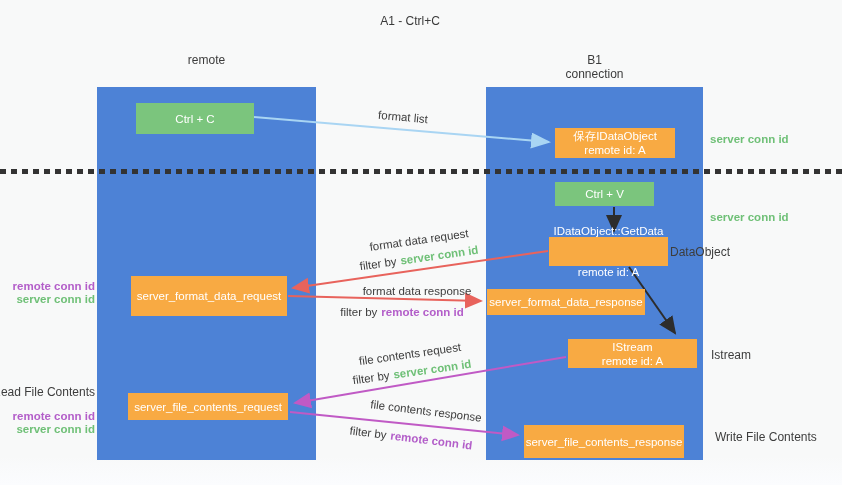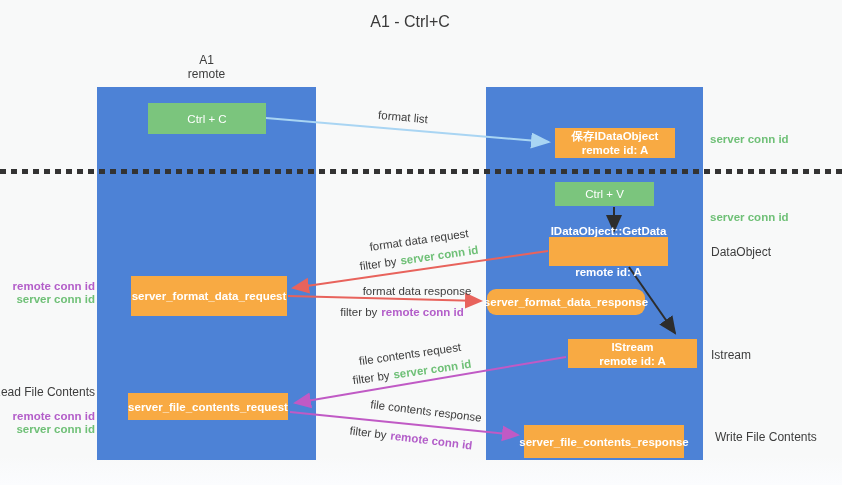--- a/index.html
+++ b/index.html
@@ -8,41 +8,41 @@
     background:#f8f9f9;
   }
   .canvas{
     position:relative;
     width:842px;height:485px;
     overflow:hidden;
     background:linear-gradient(#f8f9f9 0 94%, #fbfcfe 100%);
   }
   .title{
     position:absolute;left:290px;top:12px;width:240px;
-    text-align:center;font-size:16px;color:#3a3a3a;line-height:19px;
+    text-align:center;font-size:12px;color:#3a3a3a;line-height:19px;
   }
   .lane{position:absolute;background:#4d82d6;top:87px;height:373px;}
   .lane-a{left:97px;width:219px;}
   .lane-b{left:486px;width:217px;}
   .lane-header{
     position:absolute;top:53px;width:219px;text-align:center;
     font-size:12px;color:#3c3c3c;line-height:14px;
   }
   .lane-header.a{left:97px;}
   .lane-header.b{left:486px;width:217px;}
   .divider{
     position:absolute;left:0;top:169px;width:842px;height:5px;
     background:repeating-linear-gradient(90deg,#333 0 6px,transparent 6px 11px);
   }
   .node{
     position:absolute;display:flex;flex-direction:column;
     align-items:center;justify-content:center;
     color:#fff;font-size:11.5px;line-height:14px;text-align:center;
   }
-  .node.orange{background:#f8aa43;font-weight:bold;}
+  .node.orange{background:#f8aa43;}
   .node.green{background:#7bc57d;}
   .flow-label{
     position:absolute;white-space:nowrap;font-size:11.5px;color:#3d3d3d;
     transform:translate(-50%,-50%) rotate(var(--r,0deg));
   }
   .side-label{
     position:absolute;white-space:nowrap;font-size:12px;color:#3d3d3d;line-height:13px;
   }
   .green-t{color:#6fc077;font-weight:bold;}
   .purple-t{color:#b35ec9;font-weight:bold;}
@@ -53,22 +53,25 @@
 </head>
 <body>
 
 <div class="canvas">
 
   <div class="title">
     <div>A1 - Ctrl+C</div>
   </div>
 
   <div class="lane-header a">
-    <div>A1</div>
     <div>remote</div>
+  </div>
+  <div class="lane-header b">
+    <div>B1</div>
+    <div>connection</div>
   </div>
 
   <div class="lane lane-a"></div>
   <div class="lane lane-b"></div>
 
   <div class="divider"></div>
 
   <svg class="arrows" width="842" height="485">
     <defs>
       <marker id="ah-blue" markerWidth="11" markerHeight="9" refX="9" refY="4" orient="auto">
@@ -86,42 +89,42 @@
     </defs>
     <line x1="254" y1="117" x2="549" y2="142" stroke="#a9d5f3" stroke-width="2" marker-end="url(#ah-blue)"></line>
     <line x1="614" y1="207" x2="614" y2="231" stroke="#2d2d2d" stroke-width="2" marker-end="url(#ah-black)"></line>
     <line x1="548" y1="251" x2="293" y2="288" stroke="#e8635c" stroke-width="2" marker-end="url(#ah-red)"></line>
     <line x1="288" y1="296" x2="481" y2="301" stroke="#e8635c" stroke-width="2" marker-end="url(#ah-red)"></line>
     <line x1="629" y1="267" x2="675" y2="333" stroke="#2d2d2d" stroke-width="2" marker-end="url(#ah-black)"></line>
     <line x1="566" y1="357" x2="295" y2="403" stroke="#c05ac5" stroke-width="2" marker-end="url(#ah-magenta)"></line>
     <line x1="290" y1="412" x2="518" y2="435" stroke="#c05ac5" stroke-width="2" marker-end="url(#ah-magenta)"></line>
   </svg>
 
-  <div class="node green" style="left:136px;top:103px;width:118px;height:31px;margin-left:12px;">
+  <div class="node green" style="left:136px;top:103px;width:118px;height:31px;">
     <div>Ctrl + C</div>
   </div>
   <div class="node orange" style="left:131px;top:276px;width:156px;height:40px;">
     <div>server_format_data_request</div>
   </div>
   <div class="node orange" style="left:128px;top:393px;width:160px;height:27px;">
     <div>server_file_contents_request</div>
   </div>
 
   <div class="node orange" style="left:555px;top:128px;width:120px;height:30px;">
     <div>保存IDataObject</div>
     <div>remote id: A</div>
   </div>
   <div class="node green" style="left:555px;top:182px;width:99px;height:24px;">
     <div>Ctrl + V</div>
   </div>
   <div class="node orange" style="left:549px;top:237px;width:119px;height:29px;gap:27px;">
     <div>IDataObject::GetData</div>
     <div>remote id: A</div>
   </div>
-  <div class="node orange" style="left:487px;top:289px;width:158px;height:26px;border-radius:9px;">
+  <div class="node orange" style="left:487px;top:289px;width:158px;height:26px;">
     <div>server_format_data_response</div>
   </div>
   <div class="node orange" style="left:568px;top:339px;width:129px;height:29px;">
     <div>IStream</div>
     <div>remote id: A</div>
   </div>
   <div class="node orange" style="left:524px;top:425px;width:160px;height:33px;">
     <div>server_file_contents_response</div>
   </div>
 
@@ -142,21 +145,21 @@
     <span>filter by</span><span class="green-t gap sm">server conn id</span>
   </div>
 
   <div class="flow-label" style="left:426px;top:411px;--r:7deg;">file contents response</div>
   <div class="flow-label" style="left:411px;top:438px;--r:7deg;">
     <span>filter by</span><span class="purple-t gap sm">remote conn id</span>
   </div>
 
   <div class="side-label green-t sm" style="left:710px;top:133px;">server conn id</div>
   <div class="side-label green-t sm" style="left:710px;top:211px;">server conn id</div>
-  <div class="side-label" style="left:711px;top:246px;">DataObject</div>
+  <div class="side-label" style="left:670px;top:246px;">DataObject</div>
   <div class="side-label" style="left:711px;top:349px;">Istream</div>
   <div class="side-label" style="left:715px;top:431px;">Write File Contents</div>
 
   <div class="side-label purple-t sm" style="right:747px;top:280px;">remote conn id</div>
   <div class="side-label green-t sm" style="right:747px;top:293px;">server conn id</div>
   <div class="side-label" style="right:747px;top:386px;">Read File Contents</div>
   <div class="side-label purple-t sm" style="right:747px;top:410px;">remote conn id</div>
   <div class="side-label green-t sm" style="right:747px;top:423px;">server conn id</div>
 
 </div>

